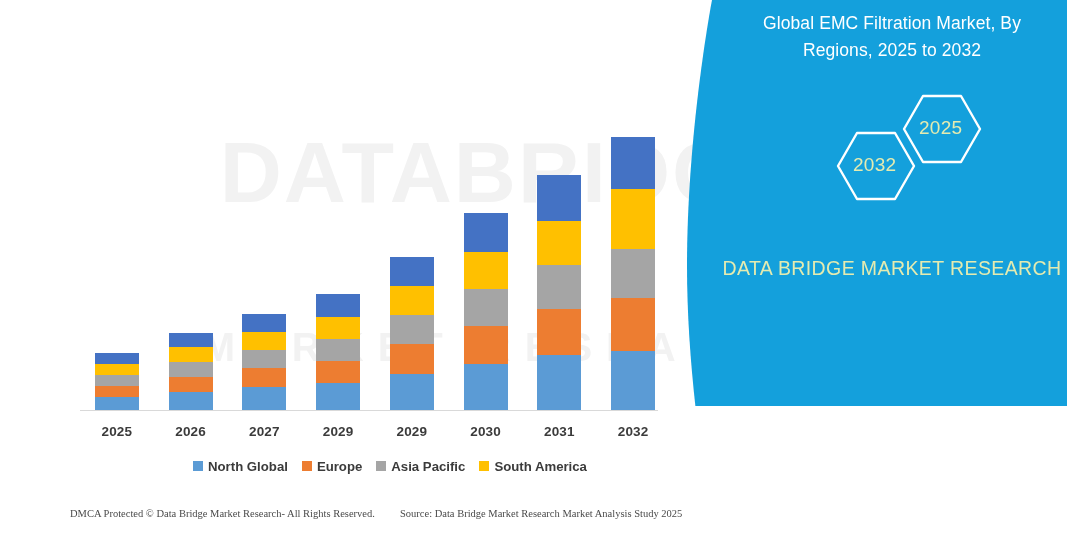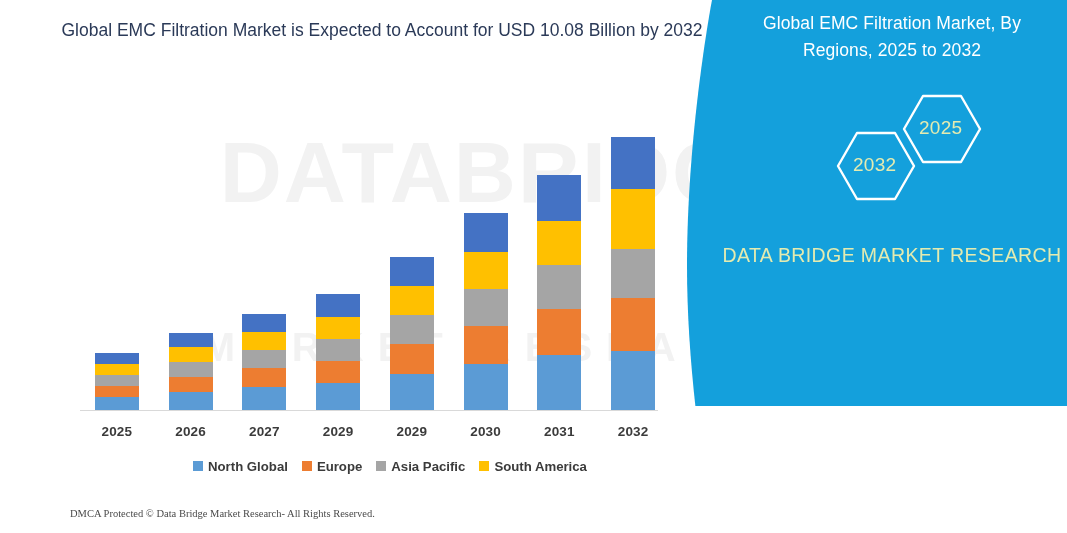--- a/index.html
+++ b/index.html
@@ -30,21 +30,21 @@
   }
 
   
   .hex-wrap{position:absolute;left:60px;top:88px;width:310px;height:120px;}
   .hex-label{
     position:absolute;color:#e4ebb0;font-size:19px;font-weight:400;
     letter-spacing:.3px;
   }
 
   .brand-name{
-    position:absolute;left:40px;top:240px;width:350px;text-align:center;
+    position:absolute;left:40px;top:253px;width:350px;text-align:center;
     color:#e4ebb0;font-size:19.5px;line-height:30px;font-weight:400;
     letter-spacing:.4px;
   }
 
   
   .logo-block{position:absolute;left:180px;top:455px;width:205px;height:62px;}
   .logo-text{position:absolute;left:62px;top:8px;}
   .logo-main{color:#1e3d73;font-family:"Liberation Serif", serif;font-size:17px;letter-spacing:1.2px;font-weight:400;}
   .logo-sub{color:#2f6fb5;font-size:6px;letter-spacing:3.1px;margin-top:3px;font-weight:700;}
 
@@ -93,21 +93,20 @@
     font-family:"Liberation Serif", serif;font-size:10.5px;color:#4a4a4a;
   }
   .foot-left{position:absolute;left:70px;top:0;white-space:nowrap;}
   .foot-right{position:absolute;left:400px;top:0;white-space:nowrap;}
 </style>
 </head>
 <body>
 
 <div id="root">
 
-  <div class="chart-title">Global EMC Filtration Market is Expected to Account for USD 10.08 Billion by 2032</div>
 
   <div class="watermark">
     <div class="wm-text wm-1">DATABRIDGE</div>
     <div class="wm-text wm-2">MARKET RESEARCH</div>
   </div>
 
   <div class="plot" id="plot">
       <div class="bar-col" style="left: 14.875px;">
         <span class="seg" style="height: 11px; background: rgb(68, 114, 196);"></span>
         <span class="seg" style="height: 11px; background: rgb(255, 192, 0);"></span>
@@ -190,20 +189,21 @@
         <span class="leg-label">Asia Pacific</span>
       </div>
       <div class="leg-item">
         <span class="leg-swatch" style="background: rgb(255, 192, 0);"></span>
         <span class="leg-label">South America</span>
       </div>
     </div>
 
   <div class="footer">
     <span class="foot-left">DMCA Protected © Data Bridge Market Research-  All Rights Reserved.</span>
+    <span class="foot-right">Source: Data Bridge Market Research  Market Analysis Study 2025</span>
   </div>
 
   <div class="right-panel">
     <svg class="fill" width="390" height="533" viewBox="0 0 390 533" preserveAspectRatio="none">
       <path id="leafPath" d="M35 0 C 35 0, 10 130, 10 266 C 10 402, 38 533, 38 533 L 390 533 L 390 0 Z" fill="#14a0dc"></path>
     </svg>
 
     <div class="panel-content">
       <div class="panel-title">Global EMC Filtration Market, By Regions, 2025 to 2032</div>
 

